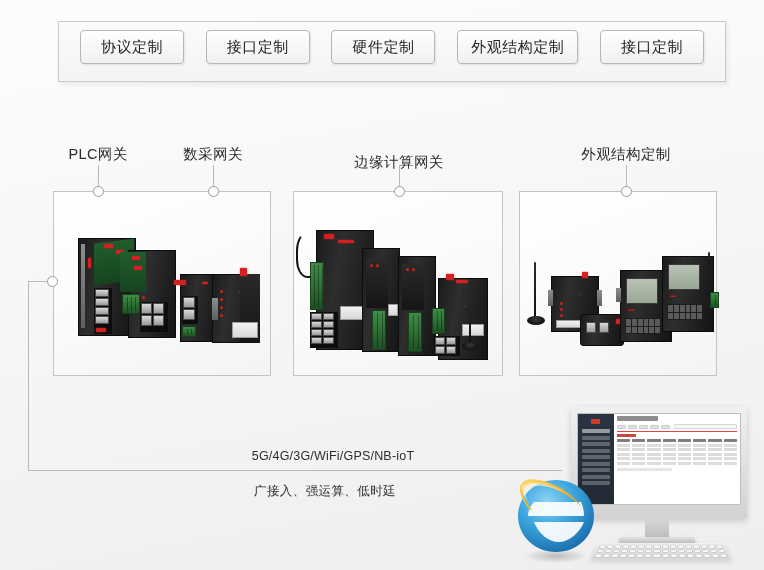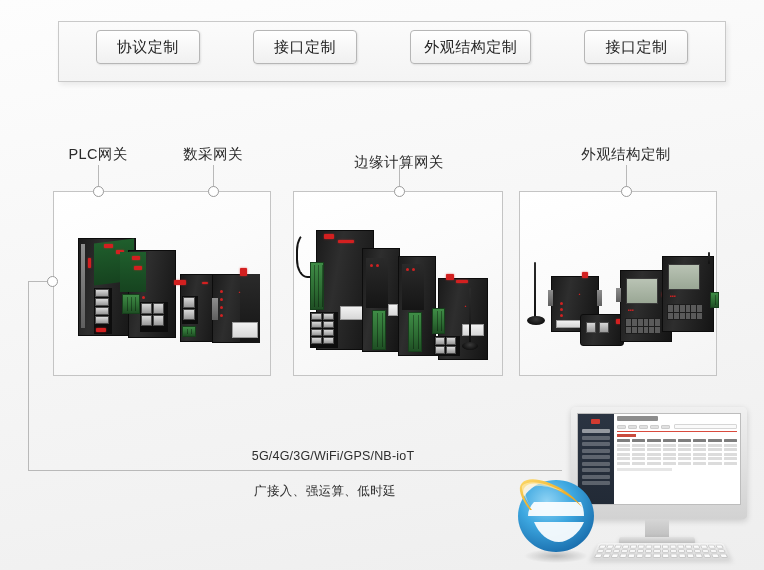--- a/index.html
+++ b/index.html
@@ -269,20 +269,23 @@
 </style>
 </head>
 <body>
 
 <div class="header-box">
   <div class="tag-btn">
     <span>协议定制</span>
   </div>
   <div class="tag-btn">
     <span>接口定制</span>
+  </div>
+  <div class="tag-btn">
+    <span>硬件定制</span>
   </div>
   <div class="tag-btn">
     <span>外观结构定制</span>
   </div>
   <div class="tag-btn">
     <span>接口定制</span>
   </div>
 </div>
 
 <div class="cat-label" style="left:98px;  top:145px;">PLC网关</div>

